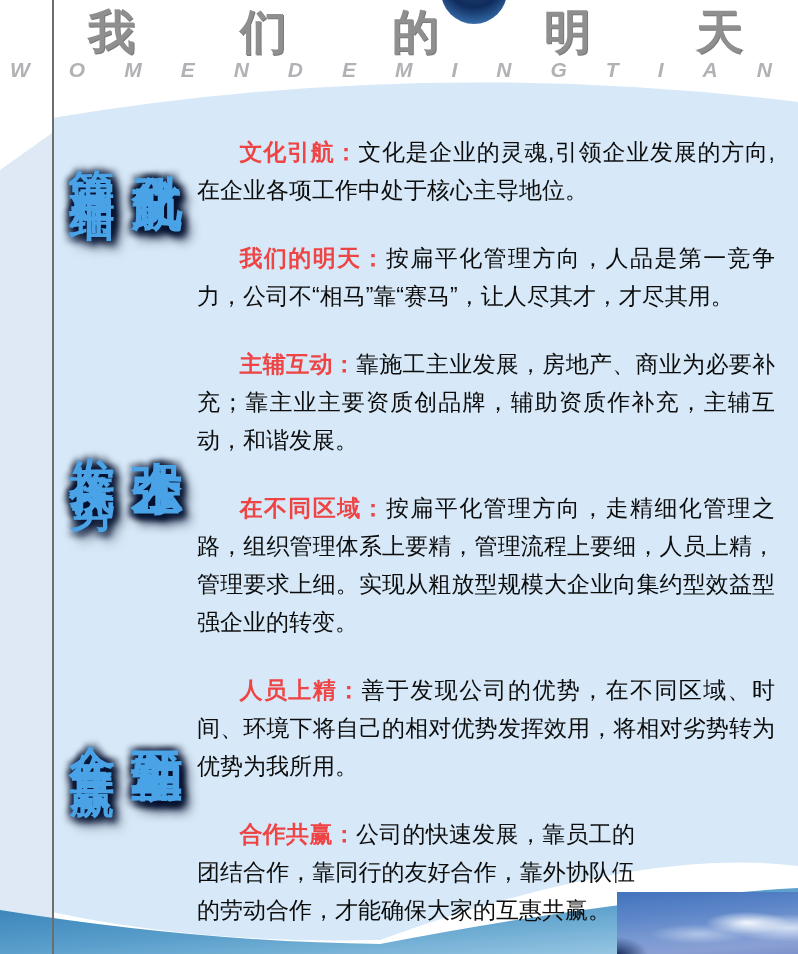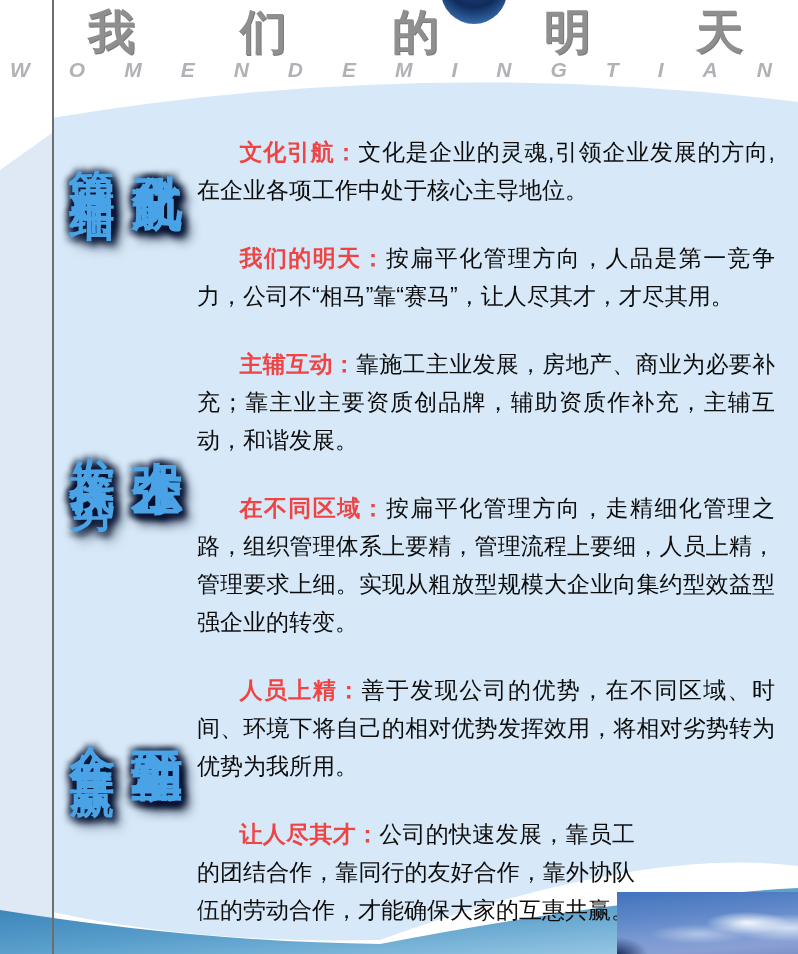--- a/index.html
+++ b/index.html
@@ -129,18 +129,18 @@
     <div class="vcol vouter">合作共赢</div>
     <div class="vcol vinner">主辅互动</div>
   </div>
 
   <div class="content">
     <p><span class="h">文化引航：</span><span>文化是企业的灵魂,引领企业发展的方向,在企业各项工作中处于核心主导地位。</span></p>
     <p><span class="h">我们的明天：</span><span>按扁平化管理方向，人品是第一竞争力，公司不“相马”靠“赛马”，让人尽其才，才尽其用。</span></p>
     <p><span class="h">主辅互动：</span><span>靠施工主业发展，房地产、商业为必要补充；靠主业主要资质创品牌，辅助资质作补充，主辅互动，和谐发展。</span></p>
     <p><span class="h">在不同区域：</span><span>按扁平化管理方向，走精细化管理之路，组织管理体系上要精，管理流程上要细，人员上精，管理要求上细。实现从粗放型规模大企业向集约型效益型强企业的转变。</span></p>
     <p><span class="h">人员上精：</span><span>善于发现公司的优势，在不同区域、时间、环境下将自己的相对优势发挥效用，将相对劣势转为优势为我所用。</span></p>
-    <p><span class="p6-spacer"></span><span class="h">让人尽其才：</span><span>公司的快速发展，靠员工的团结合作，靠同行的友好合作，靠外协队伍的劳动合作，才能确保大家的互惠共赢。</span></p>
+    <p><span class="p6-spacer"></span><span class="h">合作共赢：</span><span>公司的快速发展，靠员工的团结合作，靠同行的友好合作，靠外协队伍的劳动合作，才能确保大家的互惠共赢。</span></p>
   </div>
 
   <div class="photo"></div>
 
 </div>
 
 </body></html>

